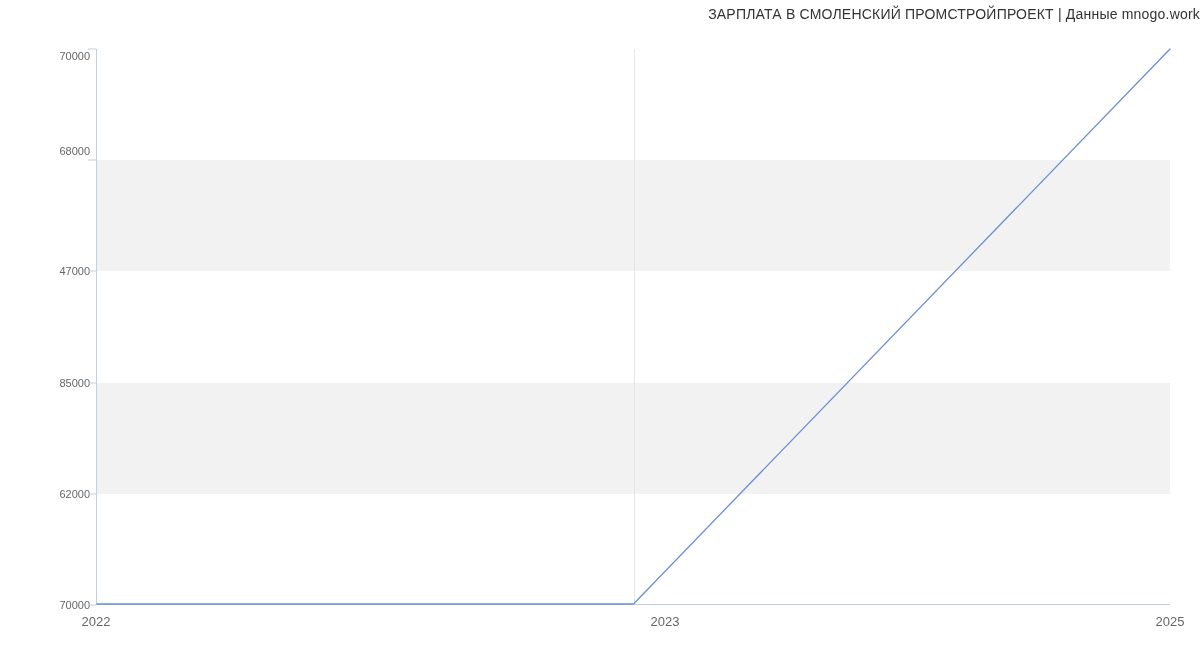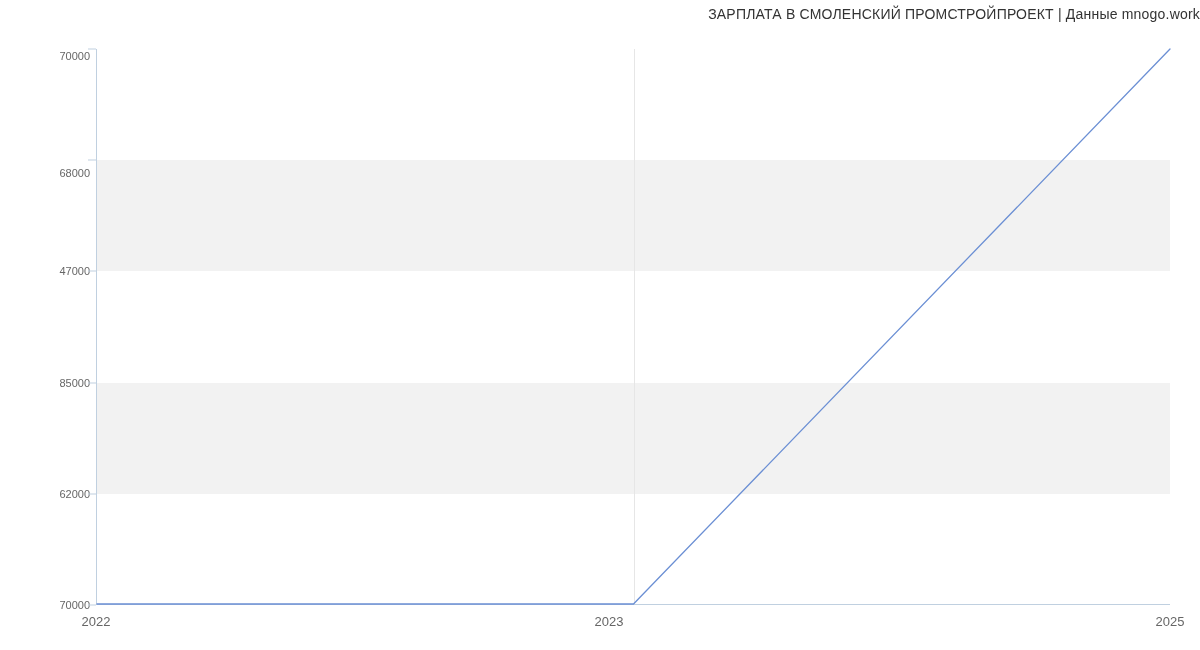--- a/index.html
+++ b/index.html
@@ -97,27 +97,27 @@
   <div class="title">ЗАРПЛАТА В СМОЛЕНСКИЙ ПРОМСТРОЙПРОЕКТ | Данные mnogo.work</div>
 
   <div class="ytick" style="top:605px;">70000</div>
   <div class="ytick-mark" style="top:605px;"></div>
   <div class="ytick" style="top:493.8px;">62000</div>
   <div class="ytick-mark" style="top:493.8px;"></div>
   <div class="ytick" style="top:382.6px;">85000</div>
   <div class="ytick-mark" style="top:382.6px;"></div>
   <div class="ytick" style="top:271.4px;">47000</div>
   <div class="ytick-mark" style="top:271.4px;"></div>
-  <div class="ytick" style="top:173px;">68000</div>
+  <div class="ytick" style="top:151px;">68000</div>
   <div class="ytick-mark" style="top:160.2px;"></div>
   <div class="ytick" style="top:56px;">70000</div>
   <div class="ytick-mark" style="top:49px;"></div>
 
   <div class="xtick-label" style="left:96px;">2022</div>
-  <div class="xtick-label" style="left:609px;">2023</div>
+  <div class="xtick-label" style="left:665px;">2023</div>
   <div class="xtick-label" style="left:1170px;">2025</div>
 
   <div class="plot">
 
     <div class="band" style="top:333.6px;height:111.2px;"></div>
     <div class="band" style="top:111.2px;height:111.2px;"></div>
 
     <div class="xgrid" style="left:537px;"></div>
 
     <svg class="series" viewBox="0 0 1074 556" preserveAspectRatio="none">

